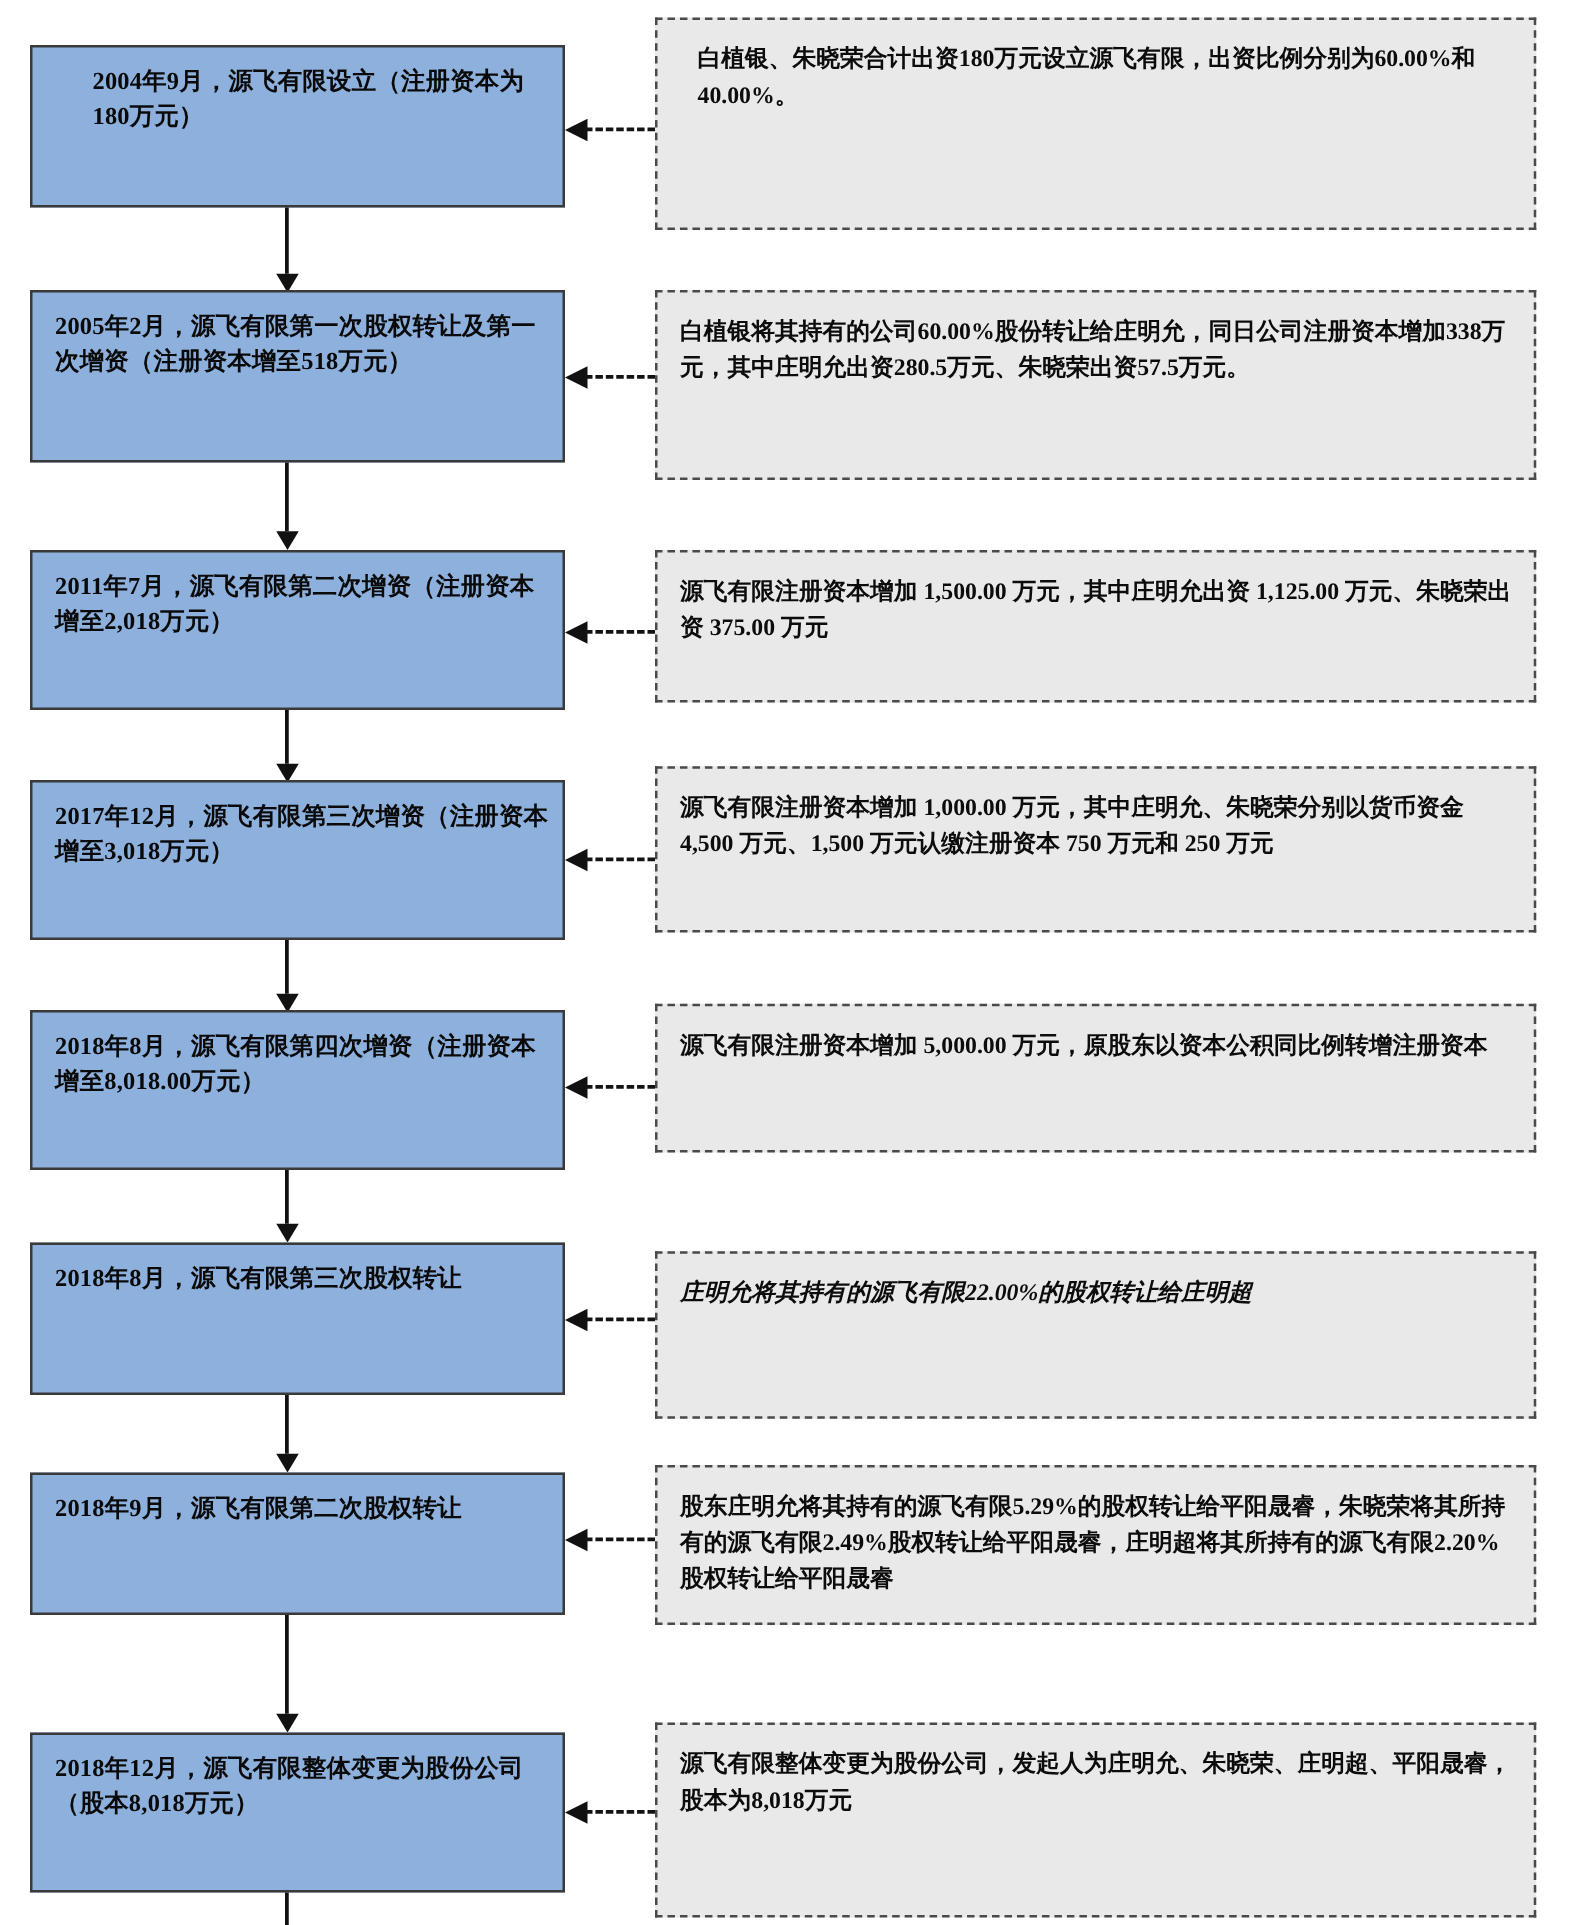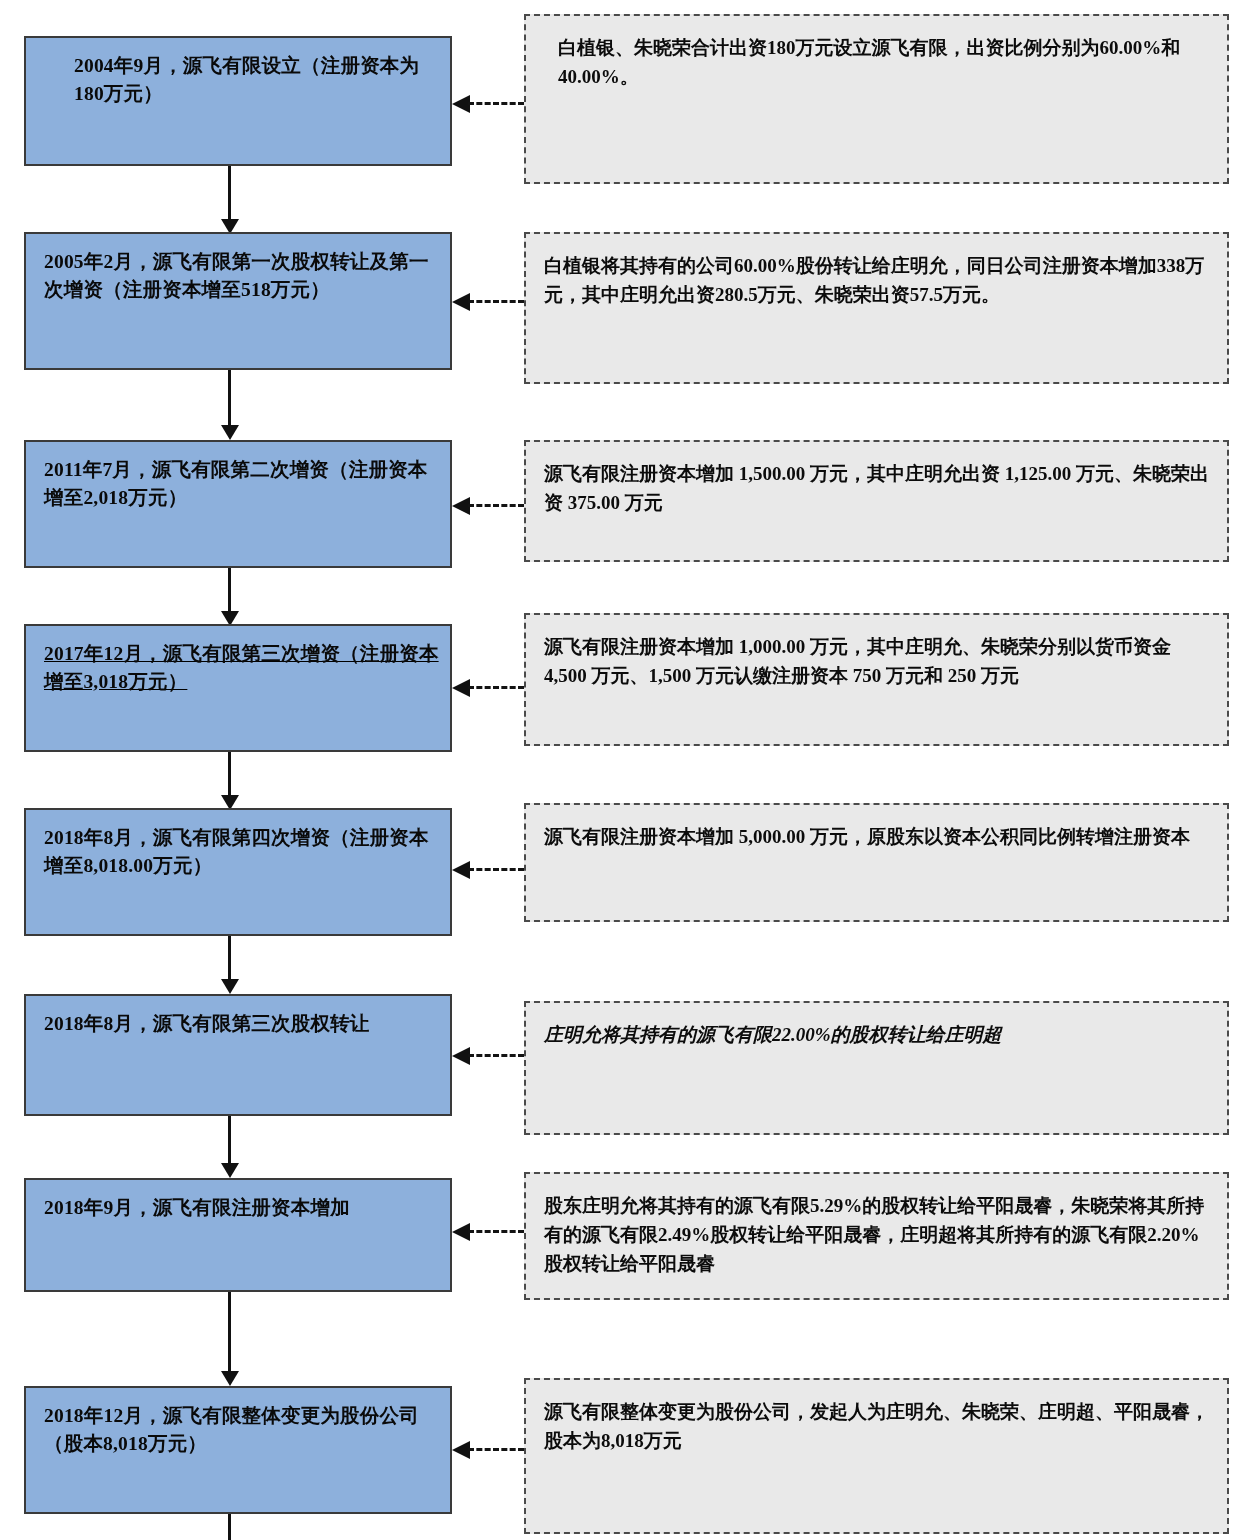--- a/index.html
+++ b/index.html
@@ -149,21 +149,21 @@
   </div>
   <div class="h-connector" style="left:452px; top:496px; width:72px;">
     <div class="h-head"></div>
     <div class="h-line"></div>
   </div>
   <div class="v-connector" style="left:219px; top:568px; height:58px;">
     <div class="v-line" style="height:43px;"></div>
     <div class="v-head" style="top:43px;"></div>
   </div>
 
-  <div class="stage-box" style="left:24px; top:624px; width:428px; height:128px;text-decoration:underline;">
+  <div class="stage-box" style="left:24px; top:624px; width:428px; height:128px;">
     <div class="stage-text">2017年12月，源飞有限第三次增资（注册资本增至3,018万元）</div>
   </div>
   <div class="detail-box" style="left:524px; top:613px; width:705px; height:133px;">
     <div class="detail-text">源飞有限注册资本增加 1,000.00 万元，其中庄明允、朱晓荣分别以货币资金 4,500 万元、1,500 万元认缴注册资本 750 万元和 250 万元</div>
   </div>
   <div class="h-connector" style="left:452px; top:678px; width:72px;">
     <div class="h-head"></div>
     <div class="h-line"></div>
   </div>
   <div class="v-connector" style="left:219px; top:752px; height:58px;">
@@ -195,21 +195,21 @@
   <div class="h-connector" style="left:452px; top:1046px; width:72px;">
     <div class="h-head"></div>
     <div class="h-line"></div>
   </div>
   <div class="v-connector" style="left:219px; top:1116px; height:62px;">
     <div class="v-line" style="height:47px;"></div>
     <div class="v-head" style="top:47px;"></div>
   </div>
 
   <div class="stage-box" style="left:24px; top:1178px; width:428px; height:114px;">
-    <div class="stage-text">2018年9月，源飞有限注册资本增加</div>
+    <div class="stage-text">2018年9月，源飞有限第二次股权转让</div>
   </div>
   <div class="detail-box" style="left:524px; top:1172px; width:705px; height:128px;">
     <div class="detail-text">股东庄明允将其持有的源飞有限5.29%的股权转让给平阳晟睿，朱晓荣将其所持有的源飞有限2.49%股权转让给平阳晟睿，庄明超将其所持有的源飞有限2.20%股权转让给平阳晟睿</div>
   </div>
   <div class="h-connector" style="left:452px; top:1222px; width:72px;">
     <div class="h-head"></div>
     <div class="h-line"></div>
   </div>
   <div class="v-connector" style="left:219px; top:1292px; height:94px;">
     <div class="v-line" style="height:79px;"></div>

